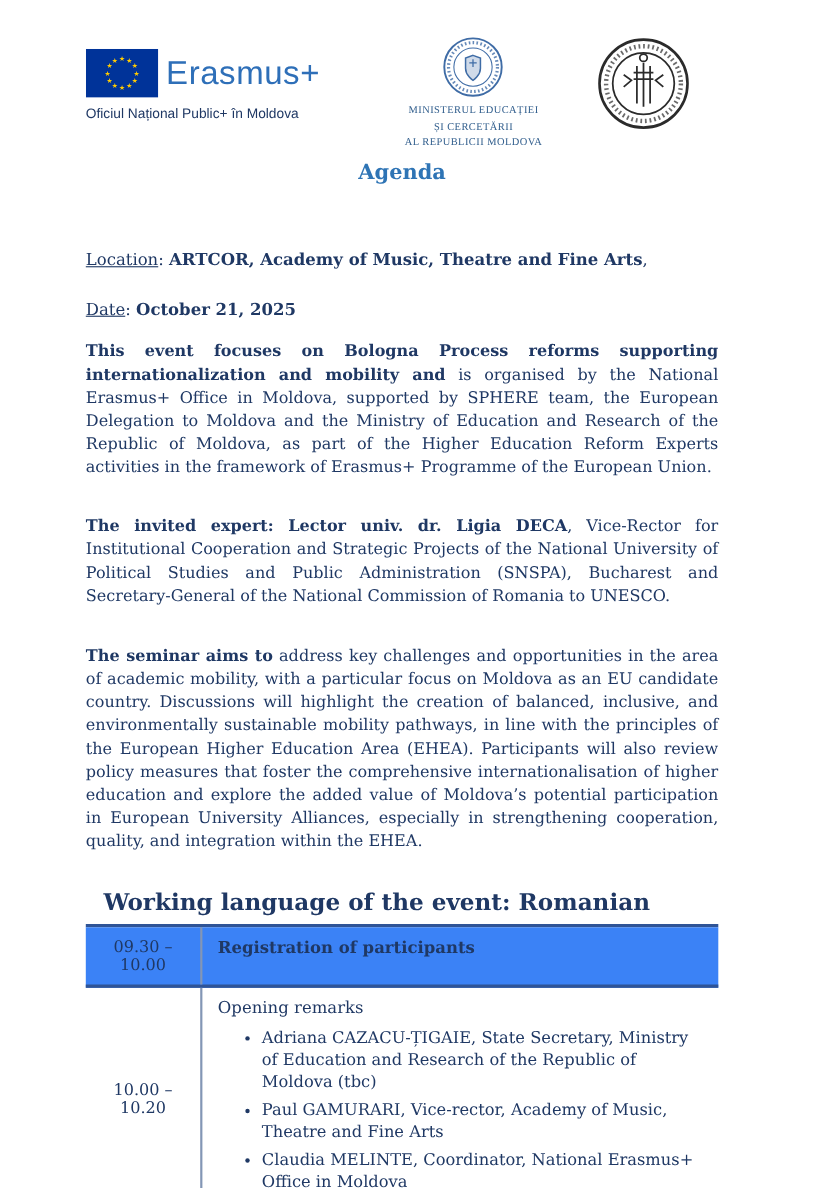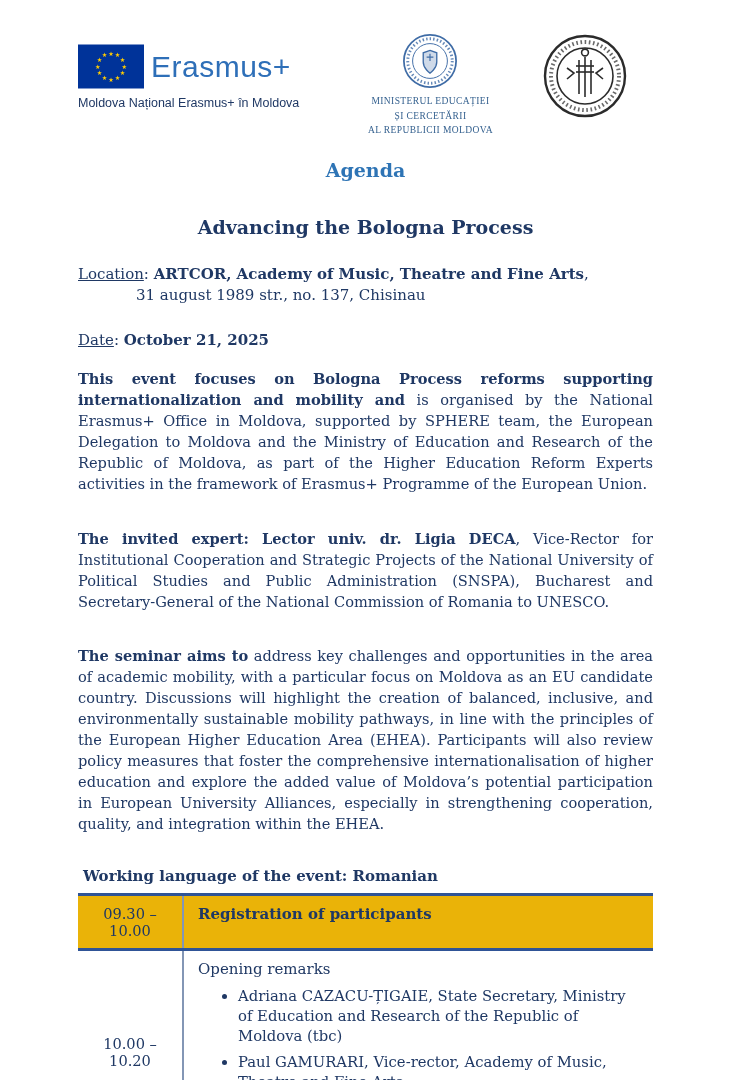--- a/index.html
+++ b/index.html
@@ -14,37 +14,37 @@
   .erasmus-logo{width:240px;padding-top:14px;}
   .erasmus-row{display:flex;align-items:center;gap:7px;}
   .eu-flag-lg{width:66px;height:45px;flex:0 0 auto;}
   .erasmus-word{font-family:"Liberation Sans",sans-serif;font-size:30px;color:#2e6fb8;letter-spacing:.5px;}
   .erasmus-caption{font-family:"Liberation Sans",sans-serif;font-size:12.5px;color:#1f3864;margin-top:7px;}
   .ministry{text-align:center;padding-top:2px;}
   .ministry-lines{font-family:"Liberation Serif",serif;font-weight:normal;font-size:9.5px;
     color:#35618f;letter-spacing:.4px;line-height:1.55;margin-top:4px;}
   .academy{padding-top:4px;margin-right:26px;}
   
-  .title-agenda{text-align:center;font-size:19px;font-weight:bold;color:#2e74b5;margin-top:21px;}
+  .title-agenda{text-align:center;font-size:19px;font-weight:bold;color:#2e74b5;margin-top:8px;}
   .title-sub{text-align:center;font-size:19px;margin-top:9px;}
   .title-main{text-align:center;font-size:19px;font-weight:bold;margin-top:9px;line-height:1.3;}
   
   .loc-block{margin-top:24px;font-size:15px;line-height:1.45;}
   .u-label{text-decoration:underline;margin-top:16px;}
   .loc-line2{padding-left:58px;}
   .date-line{margin-top:24px;font-size:15px;}
   .b{font-weight:bold;}
   
   .para{margin-top:19px;text-align:justify;font-size:14.6px;line-height:1.44;}
   .para .lead{font-weight:bold;}
-  .working{margin-top:18px;font-weight:bold;font-size:15px;padding-left:5px;}
+  .working{margin-top:18px;font-weight:bold;font-size:21px;padding-left:5px;margin-left:11px;}
   
   .agenda-table{margin-top:8px;border-top:3px solid #2f5496;}
   .t-row{display:grid;grid-template-columns:106px 1fr;border-bottom:3px solid #2f5496;}
-  .t-row.highlight{background:#eab308;}
+  .t-row.highlight{background:#3b82f6;}
   .t-time{display:flex;align-items:center;justify-content:center;font-size:14.6px;
     border-right:2px solid #8396b5;padding:9px 4px;text-align:center;}
   .t-content{padding:8px 10px 9px 14px;font-size:15px;line-height:1.35;}
   .t-title{font-weight:bold;}
   ul.bullets{margin:7px 0 1px 26px;padding:0 0 0 14px;}
   ul.bullets li{margin-bottom:6px;line-height:1.35;font-size:14.8px;}
   svg{display:block;}
 </style>
 </head>
 <body>
@@ -74,21 +74,21 @@
 <div class="page">
 
   <header class="logos">
     <div class="erasmus-logo">
       <div class="erasmus-row">
         <svg class="eu-flag-lg">
             <use href="#eu-flag"></use>
           </svg>
         <span class="erasmus-word">Erasmus+</span>
       </div>
-      <div class="erasmus-caption">Moldova Național Erasmus+ în Moldova</div>
+      <div class="erasmus-caption">Oficiul Național Public+ în Moldova</div>
     </div>
 
     <div class="ministry">
       <svg width="58" height="58" viewBox="0 0 60 60" style="margin:0 auto;">
         <circle cx="30" cy="30" r="27" fill="none" stroke="#3f6ca6" stroke-width="1.8"></circle>
         <circle cx="30" cy="30" r="23" fill="none" stroke="#3f6ca6" stroke-width="3" stroke-dasharray="1.5 2.2" opacity="0.8"></circle>
         <circle cx="30" cy="30" r="18" fill="none" stroke="#3f6ca6" stroke-width="1"></circle>
         <path d="M30 19 L37 21.5 L37 31 C37 38 30 42.5 30 42.5 C30 42.5 23 38 23 31 L23 21.5 Z" fill="#3f6ca6" fill-opacity="0.25" stroke="#3f6ca6" stroke-width="1.4"></path>
         <path d="M26.5 26 H33.5 M30 22.5 V30" stroke="#3f6ca6" stroke-width="1.2" fill="none"></path>
       </svg>
@@ -114,26 +114,24 @@
           <path d="M24 34 l7 5 -7 6"></path>
           <path d="M60 34 l-7 5 7 6"></path>
         </g>
       </svg>
     </div>
   </header>
 
   <div class="title-agenda">Agenda</div>
   <div class="title-main">
     <br>
-    <span>Advancing the Bologna Process</span>
   </div>
 
   <div class="loc-block">
     <div><span class="u-label">Location</span><span>: </span><span class="b">ARTCOR, Academy of Music, Theatre and Fine Arts</span><span>,</span></div>
-    <div class="loc-line2">31 august 1989 str., no. 137, Chisinau</div>
   </div>
 
   <div class="date-line"><span class="u-label">Date</span><span>: </span><span class="b">October 21, 2025</span></div>
 
   <p class="para"><span class="lead">This event focuses on Bologna Process reforms supporting internationalization and mobility and</span><span> is organised by the National Erasmus+ Office in Moldova, supported by SPHERE team, the European Delegation to Moldova and the Ministry of Education and Research of the Republic of Moldova, as part of the Higher Education Reform Experts activities in the framework of Erasmus+ Programme of the European Union.</span></p>
 
   <p class="para"><span class="lead">The invited expert: Lector univ. dr. Ligia DECA</span><span>, Vice-Rector for Institutional Cooperation and Strategic Projects of the National University of Political Studies and Public Administration (SNSPA), Bucharest and Secretary-General of the National Commission of Romania to UNESCO.</span></p>
 
   <p class="para"><span class="lead">The seminar aims to</span><span> address key challenges and opportunities in the area of academic mobility, with a particular focus on Moldova as an EU candidate country. Discussions will highlight the creation of balanced, inclusive, and environmentally sustainable mobility pathways, in line with the principles of the European Higher Education Area (EHEA). Participants will also review policy measures that foster the comprehensive internationalisation of higher education and explore the added value of Moldova’s potential participation in European University Alliances, especially in strengthening cooperation, quality, and integration within the EHEA.</span></p>
 

